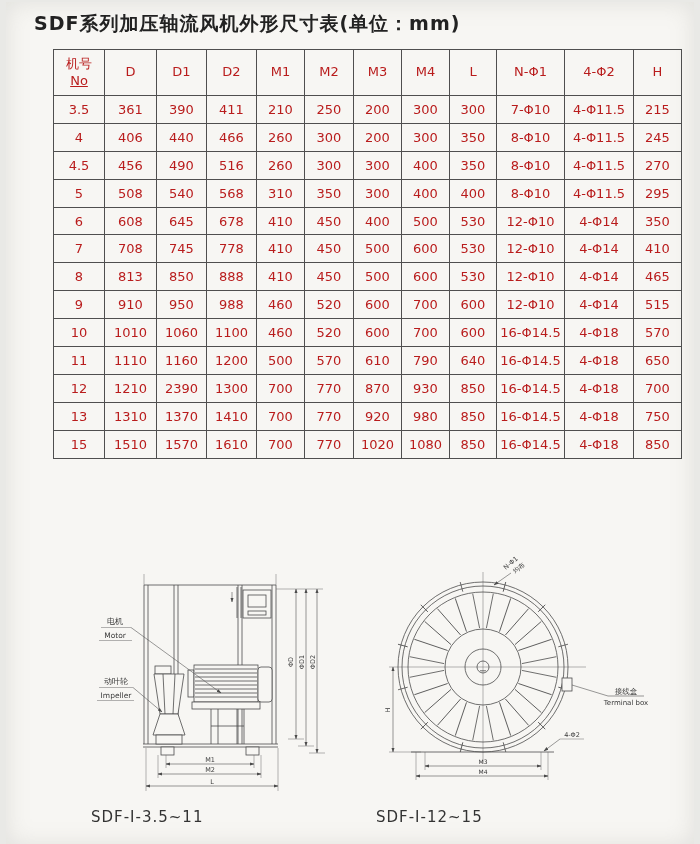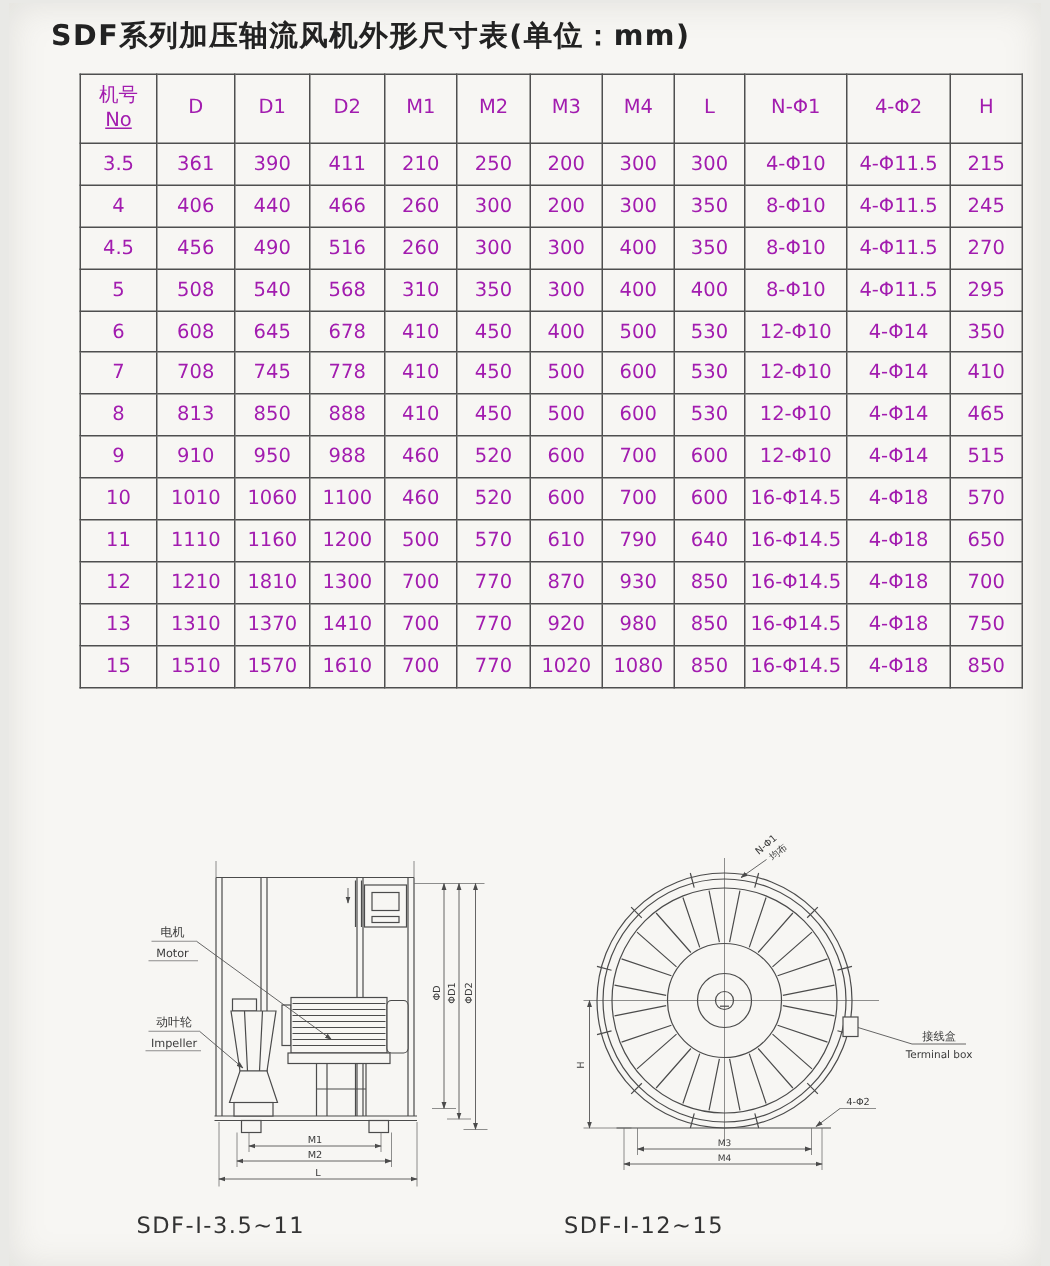--- a/index.html
+++ b/index.html
@@ -13,21 +13,21 @@
   }
   .title {
     position:absolute; left:28px; top:9px;
     font-size:19px; font-weight:bold; letter-spacing:1px; color:#222;
     white-space:nowrap;
   }
   
   .dim-table {
     position:absolute; left:47px; top:47px;
     width:628px; border-collapse:collapse; table-layout:fixed;
-    font-size:13px; color:#a21caf;
+    font-size:13px; color:#b91c1c;
   }
   .dim-table th, .dim-table td {
     border:1px solid #4f4f4f; text-align:center; vertical-align:middle;
     padding:0; font-weight:normal; overflow:hidden; white-space:nowrap;
   }
   .dim-table thead th { height:46px; line-height:1.25; }
   .dim-table tbody td { height:27.9px; }
   .dim-table .u { text-decoration:underline; }
   col.c0{width:51px} col.c1{width:52px} col.c2{width:50px} col.c3{width:50px}
   col.c4{width:48px} col.c5{width:49px} col.c6{width:48px} col.c7{width:48px}
@@ -93,21 +93,21 @@
         <tr>
           <td>3.5</td>
           <td>361</td>
           <td>390</td>
           <td>411</td>
           <td>210</td>
           <td>250</td>
           <td>200</td>
           <td>300</td>
           <td>300</td>
-          <td>4-Φ10</td>
+          <td>7-Φ10</td>
           <td>4-Φ11.5</td>
           <td>215</td>
         </tr>
         <tr>
           <td>4</td>
           <td>406</td>
           <td>440</td>
           <td>466</td>
           <td>260</td>
           <td>300</td>
@@ -226,21 +226,21 @@
           <td>610</td>
           <td>790</td>
           <td>640</td>
           <td>16-Φ14.5</td>
           <td>4-Φ18</td>
           <td>650</td>
         </tr>
         <tr>
           <td>12</td>
           <td>1210</td>
-          <td>1810</td>
+          <td>2390</td>
           <td>1300</td>
           <td>700</td>
           <td>770</td>
           <td>870</td>
           <td>930</td>
           <td>850</td>
           <td>16-Φ14.5</td>
           <td>4-Φ18</td>
           <td>700</td>
         </tr>

